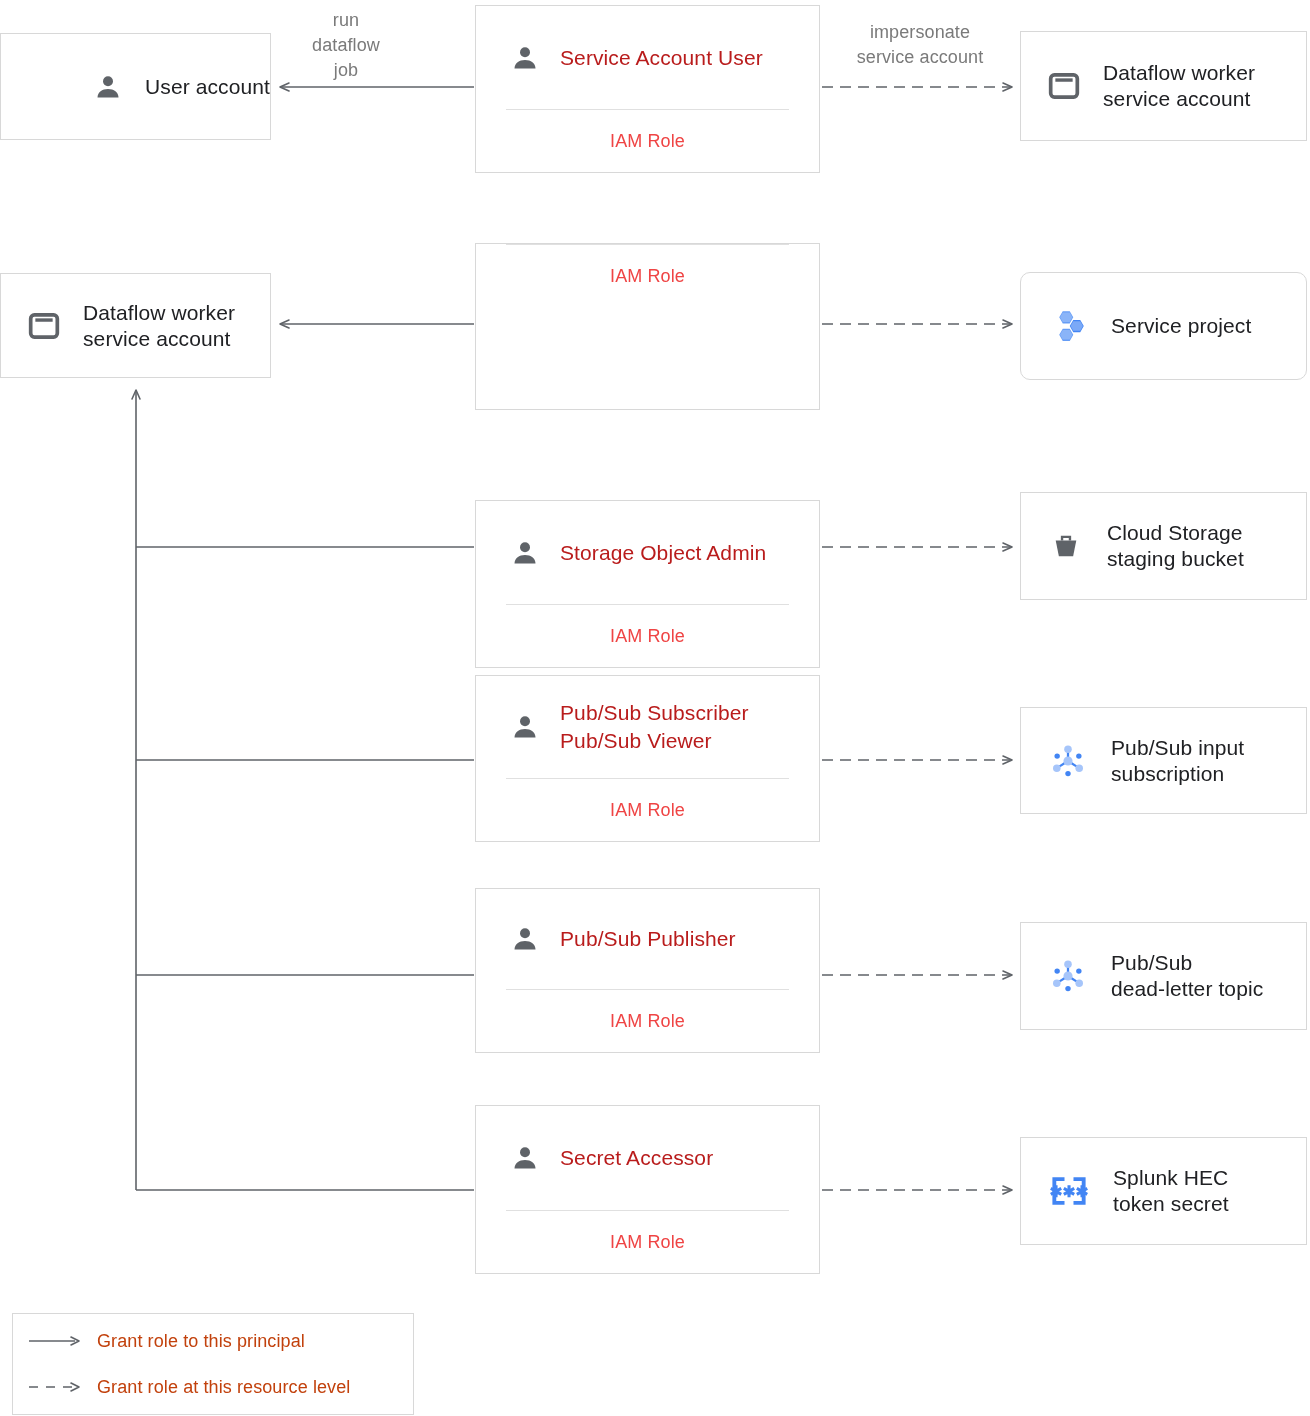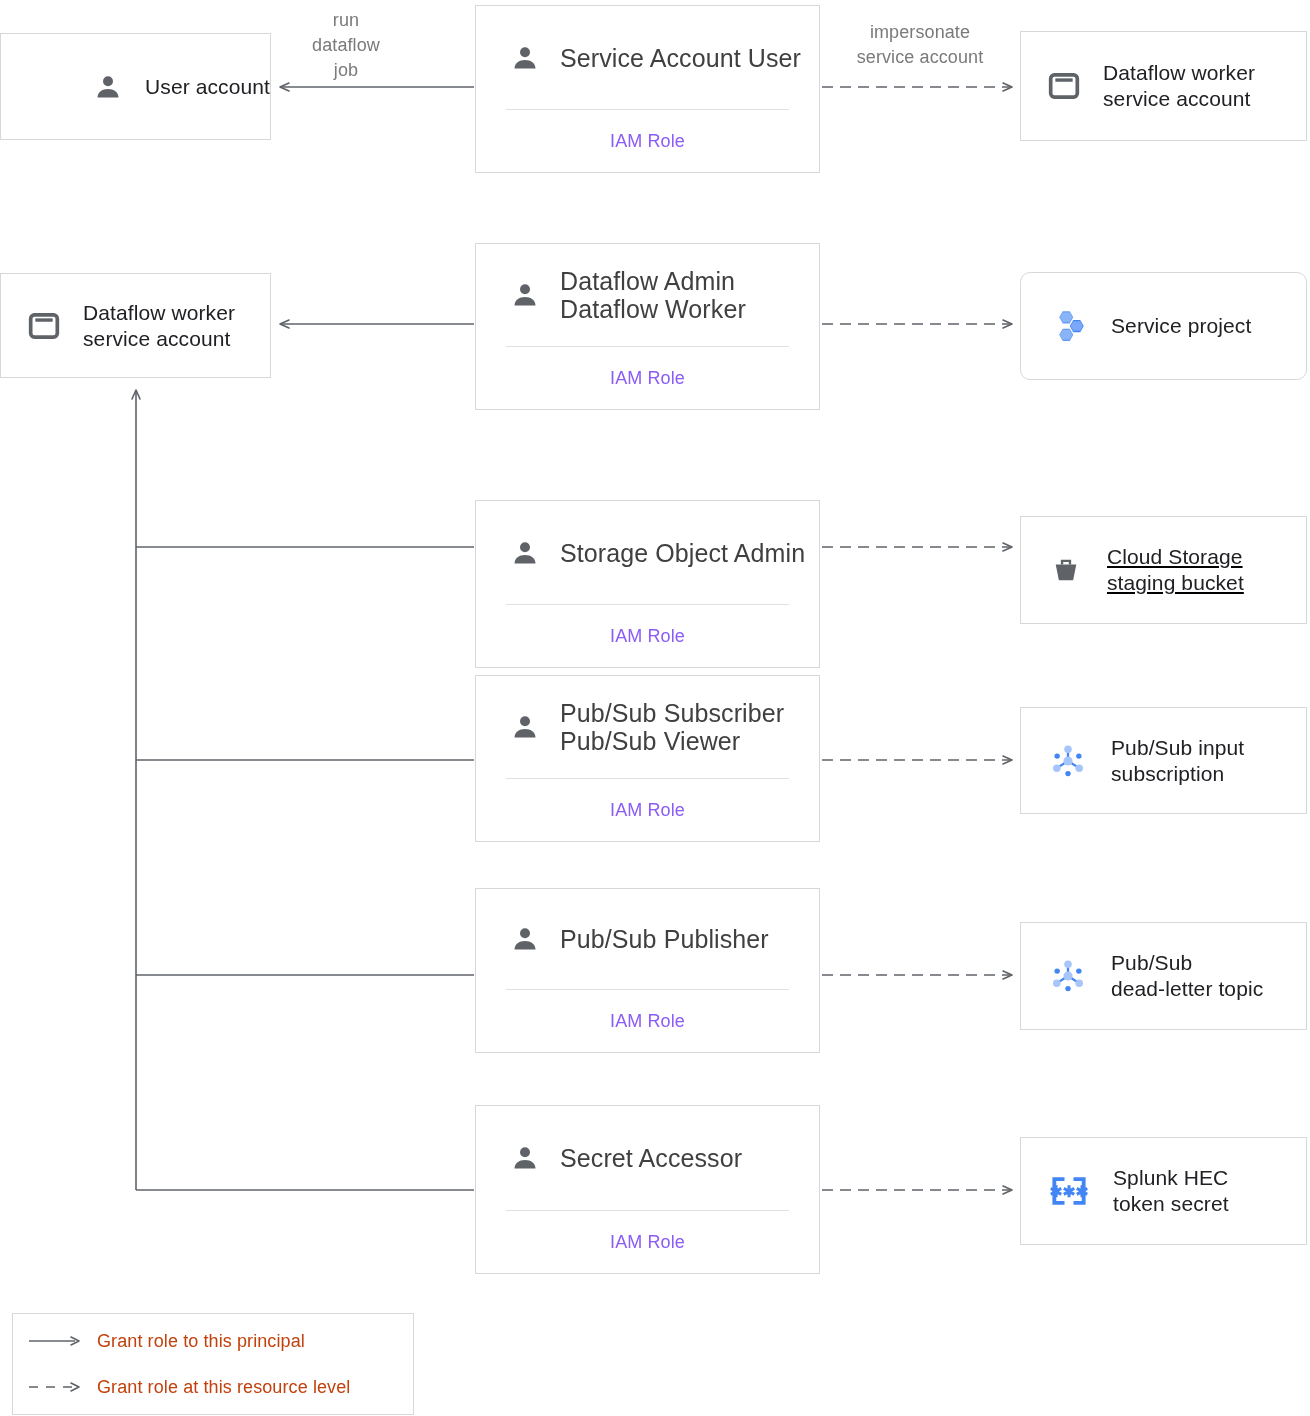--- a/index.html
+++ b/index.html
@@ -12,24 +12,24 @@
   .box{position:absolute;box-sizing:border-box;border:1px solid #d8d8d8;background:#fff;}
   .plainbox{display:flex;align-items:center;}
   .plainbox .ico{flex:0 0 auto;margin-left:26px;margin-right:22px;display:flex;align-items:center;justify-content:center;}
   .plainbox .lbl{font-size:21px;line-height:26px;color:#202124;letter-spacing:.1px;}
 
   
   .card{position:absolute;box-sizing:border-box;border:1px solid #d8d8d8;background:#fff;
         display:flex;flex-direction:column;}
   .card .top{flex:1 1 auto;display:flex;align-items:center;padding-left:34px;}
   .card .top .ico{flex:0 0 auto;margin-right:20px;display:flex;align-items:center;}
-  .card .top .name{font-size:25px;line-height:28px;color:#404040;letter-spacing:.1px;}
+  .card .top .name{font-size:21px;line-height:28px;color:#b91c1c;letter-spacing:.1px;}
   .card .rule{height:1px;background:#e0e0e0;margin:0 30px;}
   .card .foot{height:62px;display:flex;align-items:center;justify-content:center;
-              font-size:18px;color:#8b5cf6;letter-spacing:.1px;}
+              font-size:18px;color:#ef4444;letter-spacing:.1px;}
 
   
   .edgelabel{position:absolute;font-size:18px;line-height:25px;color:#7a7a7a;
              text-align:center;letter-spacing:.1px;}
 
   
   .legend{position:absolute;box-sizing:border-box;border:1px solid #d8d8d8;background:#fff;
           display:flex;flex-direction:column;justify-content:center;}
   .legend .row{display:flex;align-items:center;height:46px;}
   .legend .glyph{width:84px;flex:0 0 84px;display:flex;align-items:center;justify-content:center;}
@@ -118,32 +118,20 @@
       </span>
       <span class="name">
         <span>Service Account User</span>
       </span>
     </div>
     <div class="rule"></div>
     <div class="foot">IAM Role</div>
   </div>
 
   <div class="card" style="left:475px;top:243px;width:345px;height:167px;">
-    <div class="top">
-      <span class="ico">
-        <svg width="30" height="30" viewBox="0 0 24 24" aria-hidden="true">
-          <circle cx="12" cy="7.4" r="4.0" fill="#5f6368"></circle>
-          <path d="M3.6,20.4 C3.6,16.2 7.3,13.6 12,13.6 C16.7,13.6 20.4,16.2 20.4,20.4 Z" fill="#5f6368"></path>
-        </svg>
-      </span>
-      <span class="name">
-        <span>Dataflow Admin</span><br>
-        <span>Dataflow Worker</span>
-      </span>
-    </div>
     <div class="rule"></div>
     <div class="foot">IAM Role</div>
   </div>
 
   <div class="card" style="left:475px;top:463px;width:345px;height:168px;margin-top:37px;">
     <div class="top">
       <span class="ico">
         <svg width="30" height="30" viewBox="0 0 24 24" aria-hidden="true">
           <circle cx="12" cy="7.4" r="4.0" fill="#5f6368"></circle>
           <path d="M3.6,20.4 C3.6,16.2 7.3,13.6 12,13.6 C16.7,13.6 20.4,16.2 20.4,20.4 Z" fill="#5f6368"></path>
@@ -231,21 +219,21 @@
           <path d="M30,17 L38,17 L42,24 L38,31 L30,31 L26,24 Z" fill="#4285f4"></path>
           <path d="M30,18.6 L38,18.6 L41.1,24 L38,29.4 L30,29.4 L26.9,24 Z" fill="#7ba9f7"></path>
         </g>
       </svg>
     </span>
     <span class="lbl">
       <span>Service project</span>
     </span>
   </div>
 
-  <div class="box plainbox" style="left:1020px;top:516px;width:287px;height:108px;text-decoration:underline;">
+  <div class="box plainbox" style="left:1020px;top:492px;width:287px;height:108px;">
     <span class="ico">
       <svg width="38" height="38" viewBox="0 0 48 48" aria-hidden="true">
         <path d="M17.5,11 L30.5,11 L30.5,17 L27.5,17 L27.5,14 L20.5,14 L20.5,17 L17.5,17 Z" fill="#5f6368"></path>
         <path d="M11,17 L37,17 L33,37 L15,37 Z" fill="#5f6368"></path>
       </svg>
     </span>
     <span class="lbl">
       <span>Cloud Storage</span><br>
       <span>staging bucket</span>
     </span>

